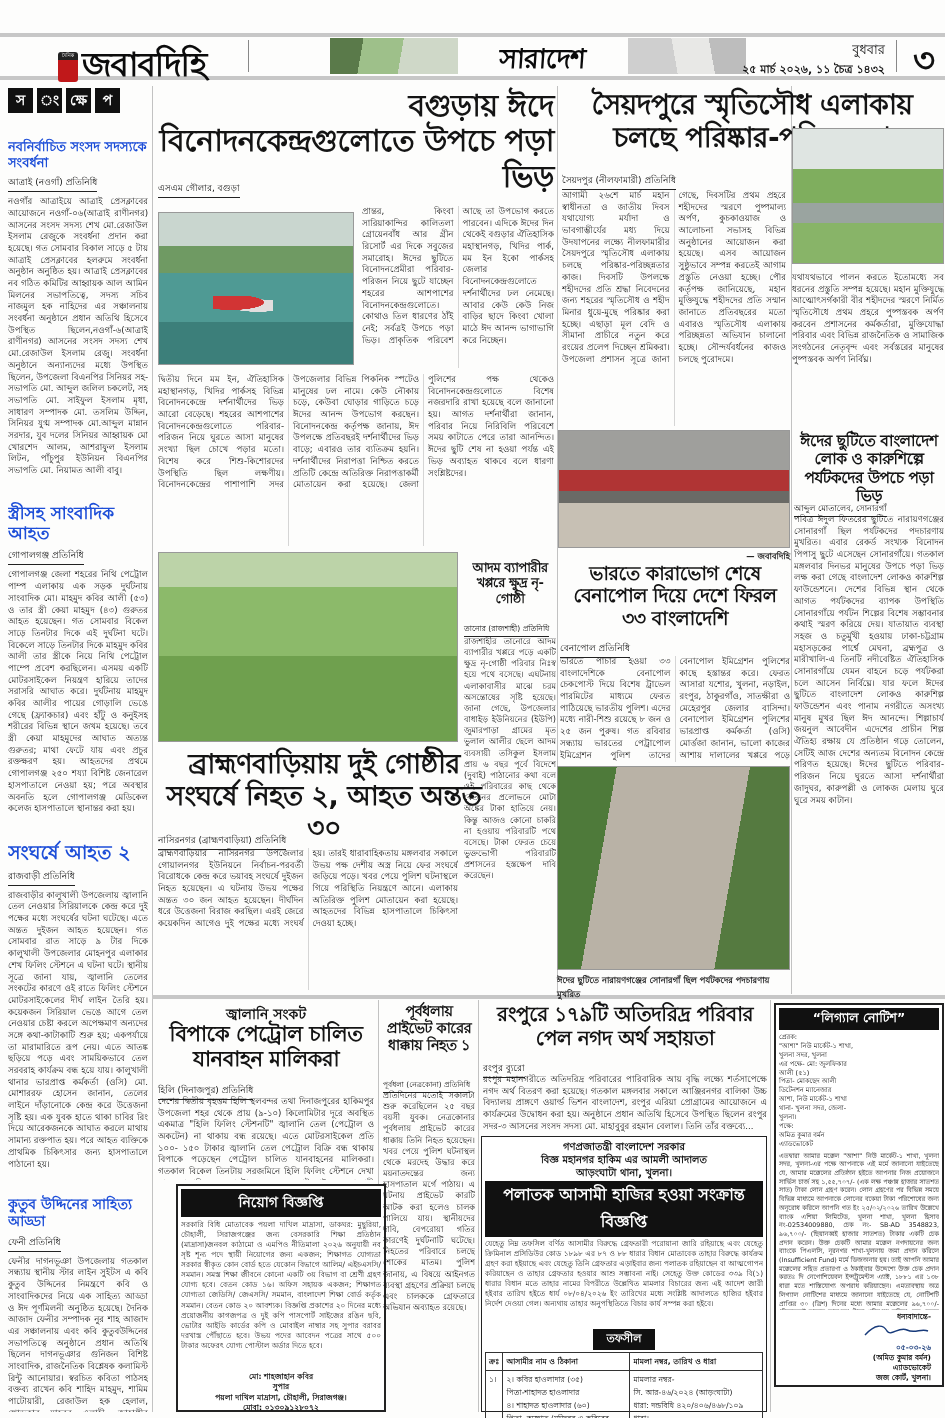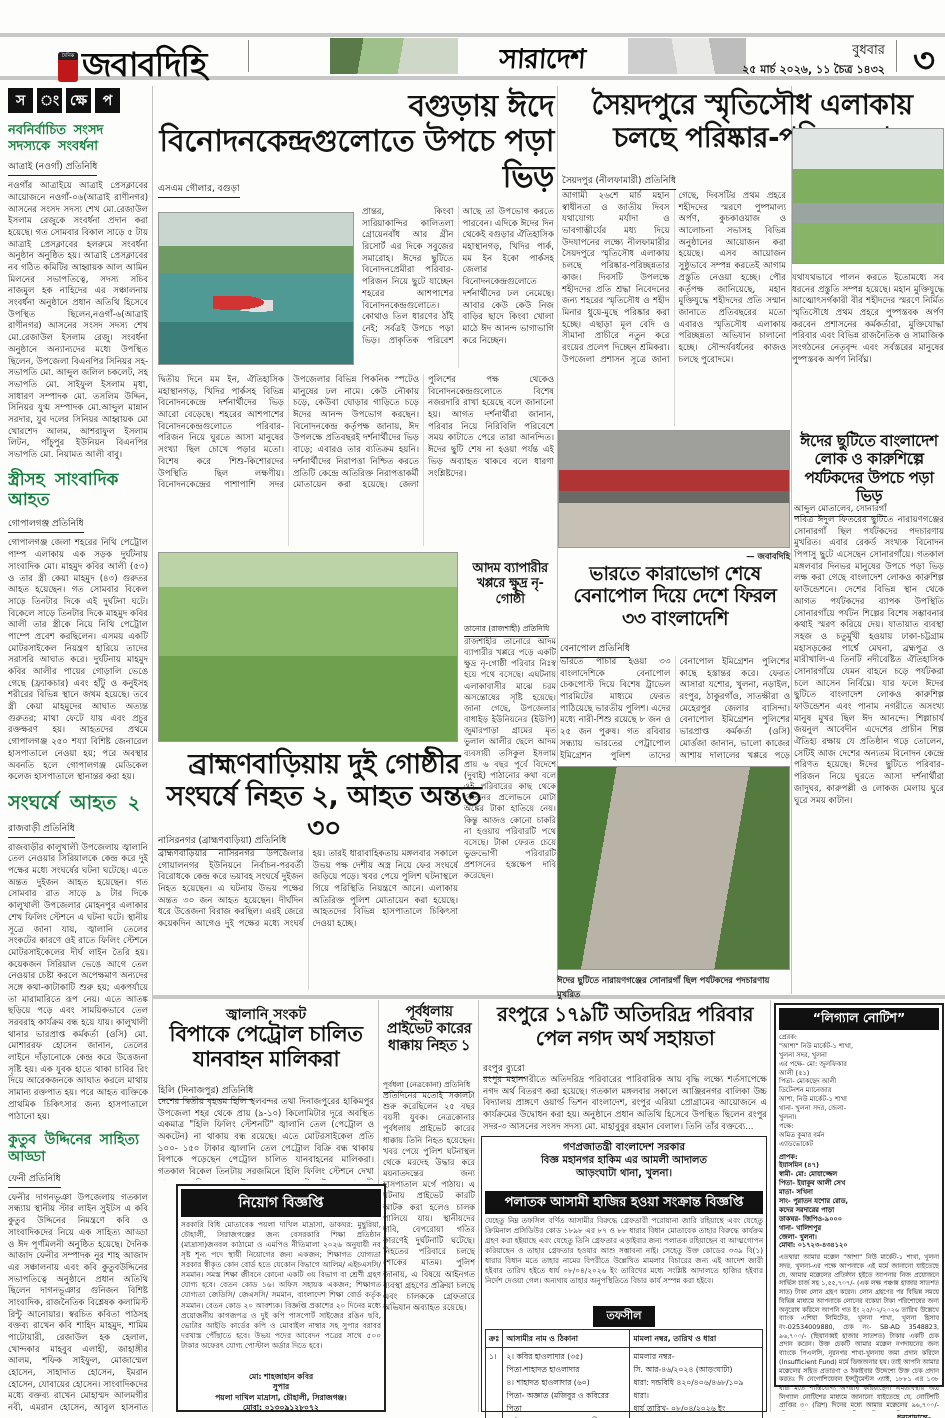--- a/index.html
+++ b/index.html
@@ -10,21 +10,21 @@
   .vrule{position:absolute;width:1px;background:#c2c2c2;}
   .hrule{position:absolute;height:4px;background:#c7c7c7;}
   .headline{font-weight:700;color:#141414;text-align:center;line-height:1.18;letter-spacing:-.5px;}
   .byline{font-weight:400;font-size:9px;border-bottom:1px solid #222;display:inline-block;padding-bottom:1px;margin:3px 0 4px 0;}
   .bodytext{font-size:8.6px;line-height:1.36;text-align:justify;color:#1c1c1c;overflow:hidden;}
   .cols2{column-count:2;column-gap:9px;column-rule:1px solid #d5d5d5;}
   .cols3{column-count:3;column-gap:9px;column-rule:1px solid #d5d5d5;}
   .photo{position:absolute;border:1px solid #999;box-sizing:border-box;}
   .caption{font-size:8.3px;font-weight:700;color:#222;}
   .kicker{font-weight:700;text-align:center;}
-  .sidebar-head{font-weight:700;font-size:14.5px;line-height:1.2;margin-top:10px;color:#15803d;font-family:Liberation Mono, monospace;}
+  .sidebar-head{font-weight:700;font-size:14.5px;line-height:1.2;margin-top:26px;color:#1d4ed8;}
   .letterbox{display:inline-block;width:25px;height:25px;background:#111;color:#fff;font-weight:700;
              font-size:14px;text-align:center;line-height:25px;margin-right:4px;}
   .noticebox{position:absolute;border:2px solid #222;background:#fff;box-sizing:border-box;}
   .nb-titlebar{background:#111;color:#fff;font-weight:700;text-align:center;}
   .pre{white-space:pre-line;}
   table.court{border-collapse:collapse;width:100%;}
   table.court td,table.court th{border:1px solid #333;font-size:7.6px;padding:2px 3px;vertical-align:top;text-align:left;}
   .chip{display:inline-block;background:#111;color:#fff;font-weight:700;font-size:11px;padding:1px 14px;}
 </style>
 </head>
@@ -184,21 +184,21 @@
     <span class="byline">রংপুর ব্যুরো</span>
   </div>
   <div class="abs bodytext" style="left:483px;top:1074px;width:284px;height:58px;">রংপুর মহানগরীতে অতিদরিদ্র পরিবারের পারিবারিক আয় বৃদ্ধি লক্ষ্যে শর্তসাপেক্ষে নগদ অর্থ বিতরণ করা হয়েছে। গতকাল মঙ্গলবার সকালে আঞ্জিরনগর বালিকা উচ্চ বিদ্যালয় প্রাঙ্গণে ওয়ার্ল্ড ভিশন বাংলাদেশ, রংপুর এরিয়া প্রোগ্রামের আয়োজনে এ কার্যক্রমের উদ্বোধন করা হয়। অনুষ্ঠানে প্রধান অতিথি হিসেবে উপস্থিত ছিলেন রংপুর সদর-৩ আসনের সংসদ সদস্য মো. মাহাবুবুর রহমান বেলাল। তিনি তাঁর বক্তব্যে...</div>
 
   <div class="noticebox" style="left:481px;top:1136px;width:286px;height:276px;padding:3px;border-width:1px;">
     <div style="text-align:center;font-weight:700;font-size:10px;line-height:1.3;">
       <div>গণপ্রজাতন্ত্রী বাংলাদেশ সরকার</div>
       <div>বিজ্ঞ মহানগর হাকিম এর আমলী আদালত</div>
       <div>আড়ংঘাটা থানা, খুলনা।</div>
     </div>
-    <div class="nb-titlebar" style="font-size:13px;padding:1px 0;margin-top:12px;">পলাতক আসামী হাজির হওয়া সংক্রান্ত বিজ্ঞপ্তি</div>
+    <div class="nb-titlebar" style="font-size:16px;padding:1px 0;margin-top:2px;">পলাতক আসামী হাজির হওয়া সংক্রান্ত বিজ্ঞপ্তি</div>
     <div class="bodytext" style="font-size:7.3px;height:86px;margin-top:2px;">যেহেতু নিম্ন তফসিল বর্ণিত আসামীর বিরুদ্ধে গ্রেফতারী পরোয়ানা জারি রহিয়াছে এবং যেহেতু ক্রিমিনাল প্রসিডিউর কোড ১৮৯৮ এর ৮৭ ও ৮৮ ধারার বিধান মোতাবেক তাহার বিরুদ্ধে কার্যক্রম গ্রহণ করা হইয়াছে এবং যেহেতু তিনি গ্রেফতার এড়াইবার জন্য পলাতক রহিয়াছেন বা আত্মগোপন করিয়াছেন ও তাহার গ্রেফতার হওয়ার আশু সম্ভাবনা নাই। সেহেতু উক্ত কোডের ৩৩৯ বি(১) ধারার বিধান মতে তাহার নামের বিপরীতে উল্লেখিত মামলার বিচারের জন্য এই আদেশ জারী হইবার তারিখ হইতে ধার্য ০৮/০৪/২০২৬ ইং তারিখের মধ্যে সংশ্লিষ্ট আদালতে হাজির হইবার নির্দেশ দেওয়া গেল। অন্যথায় তাহার অনুপস্থিতিতে বিচার কার্য সম্পন্ন করা হইবে।</div>
     <div style="text-align:center;margin:2px 0;"><span class="chip">তফসীল</span></div>
     <table class="court">
       <tbody>
           <tr>
         <th style="width:10px;">ক্রঃ</th>
         <th style="width:120px;">আসামীর নাম ও ঠিকানা</th>
         <th>মামলা নম্বর, তারিখ ও ধারা</th>
       </tr>
       <tr>
@@ -228,31 +228,20 @@
 "আশা" নিউ মার্কেট-১ শাখা,
 খুলনা সদর, খুলনা
 এর পক্ষে- মো: জুলফিকার আলী (৫১)
 পিতা- মোকছেদ আলী
 ডিটেনশন ম্যানেজার
 আশা, নিউ মার্কেট-১ শাখা
 থানা- খুলনা সদর, জেলা-খুলনা।
 পক্ষে:
 অমিত কুমার বর্মন
 এ্যাডভোকেট</div>
-      <div class="pre" style="width:51%;font-size:6.6px;line-height:1.35;font-weight:700;">প্রাপক:
-ইয়াসমিন (৪৭)
-স্বামী- মো: মোয়াজ্জেল
-পিতা- ইয়াকুব আলী সেখ
-মাতা- সখিনা
-সাং- পুরাতন যশোর রোড,
-কদের সরদারের পাড়া
-ডাকঘর- জিপিও-৯০০০
-থানা- খালিশপুর
-জেলা- খুলনা।
-মোবা: ০১৭২৩-৪৩৪১২০</div>
     </div>
     <div class="bodytext" style="font-size:6.4px;height:158px;margin-top:3px;">এতদ্বারা আমার মক্কেল "আশা" নিউ মার্কেট-১ শাখা, খুলনা সদর, খুলনা-এর পক্ষে আপনাকে এই মর্মে জানানো যাইতেছে যে, আমার মক্কেলের প্রতিষ্ঠান হইতে আপনার নিজ প্রয়োজনে সার্ভিস চার্জ সহ ১,৫৫,৭০৭/- (এক লক্ষ পঞ্চান্ন হাজার সাতশত সাত) টাকা লোন গ্রহণ করেন। লোন গ্রহণের পর বিভিন্ন সময়ে বিভিন্ন মাধ্যমে আপনাকে লোনের বকেয়া টাকা পরিশোধের জন্য অনুরোধ করিলে আপনি গত ইং ২৫/০২/২০২৬ তারিখ উল্লেখে ব্যাংক এশিয়া লিমিটেড, খুলনা শাখা, খুলনা হিসাব নং-02534009880, চেক নং- SB-AD 3548823, ৯৬,৭০০/- (ছিয়ানব্বই হাজার সাতশত) টাকার একটি চেক প্রদান করেন। উক্ত চেকটি আমার মক্কেল নগদায়নের জন্য ব্যাংকে পিএলসি, নূরনগর শাখা-খুলনায় জমা প্রদান করিলে (Insufficient Fund) মর্মে ডিজঅনার হয়। তাই আপনি আমার মক্কেলের সহিত প্রতারণা ও ঠকাইবার উদ্দেশ্যে উক্ত চেক প্রদান করতঃ দি নেগোশিয়েবল ইন্সট্রুমেন্টস এ্যাক্ট, ১৮৮১ এর ১৩৮ ধারা মতে শাস্তিযোগ্য অপরাধ করিয়াছেন। এমতাবস্থায় অত্র লিগ্যাল নোটিশের মাধ্যমে জানানো যাইতেছে যে, নোটিশটি প্রাপ্তির ৩০ (ত্রিশ) দিনের মধ্যে আমার মক্কেলের ৯৬,৭০০/- (ছিয়ানব্বই হাজার সাতশত) টাকা পরিশোধ করিয়া চেক ফেরত বা বাতিল করিবেন। অন্যথায় আমার মক্কেল আপনার বিরুদ্ধে দেশের প্রচলিত আইনে মামলা দায়ের করিতে বাধ্য হইবেন এবং এরূপ ক্ষেত্রে আপনি দায়ী থাকিবেন। অত্র লিগ্যাল নোটিশের ০১ (এক) কপি আমার নিকট সংরক্ষিত রহিল।</div>
     <div style="text-align:right;font-size:7.4px;font-weight:700;line-height:1.35;margin-top:2px;padding-right:8px;">
       <div>ধন্যবাদান্তে-</div>
       <svg width="70" height="18" viewBox="0 0 70 18" style="display:inline-block;">
         <path d="M4 13 C 14 2, 22 2, 26 9 C 30 15, 38 4, 46 8 C 54 12, 60 6, 67 9" stroke="#173a7a" stroke-width="1.4" fill="none"></path>
       </svg>
       <div style="color:#173a7a;">০৫-০৩-২৬</div>
       <div>(অমিত কুমার বর্মন)</div>
       <div>এ্যাডভোকেট</div>

